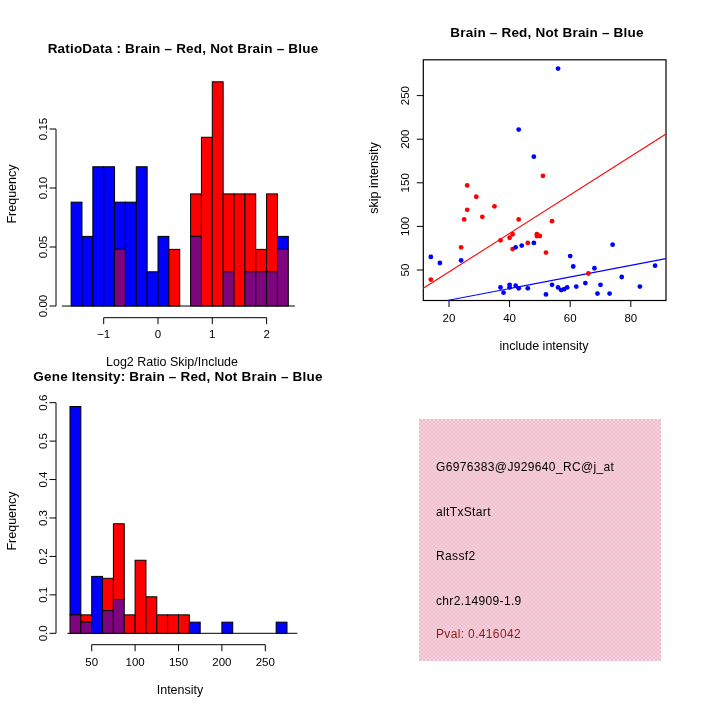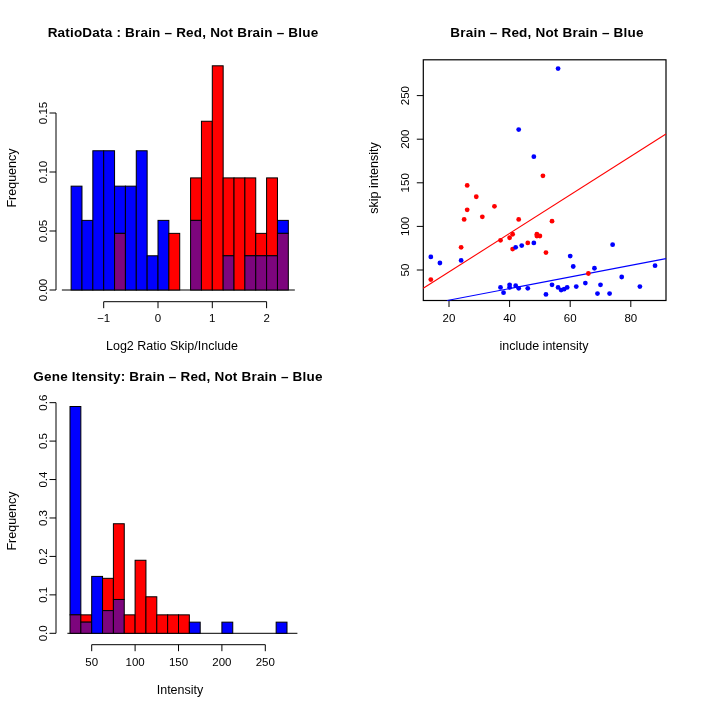--- a/index.html
+++ b/index.html
@@ -16,21 +16,21 @@
             background-size:4px 4px;}
   .info-line{position:absolute;left:76px;font-size:12px;letter-spacing:.35px;
              color:var(--text,#000);white-space:nowrap;}
   .info-line.pval{color:var(--dark_red_text,#8b1a1a);}
 </style>
 </head>
 <body>
 
 <div class="canvas">
 
-  <section class="panel" style="left:0;top:0">
+  <section class="panel" style="left:0;top:16px">
     <svg width="360" height="360">
       <text class="title" x="183" y="37">RatioData : Brain – Red, Not Brain – Blue</text>
       <text class="axis-label" x="172" y="350">Log2 Ratio Skip/Include</text>
       <text class="axis-label" x="16" y="178" transform="rotate(-90 16 178)">Frequency</text>
       <g id="plot0">
           <line x1="61.88900000000001" y1="290" x2="294.836" y2="290" stroke="#000000" stroke-width="1"></line>
           <rect x="71.12" y="186.16000000000003" width="10.86" height="103.83999999999997" fill="#0000FF" stroke="#000000" stroke-width="1"></rect>
           <rect x="81.98" y="220.38" width="10.86" height="69.62" fill="#0000FF" stroke="#000000" stroke-width="1"></rect>
           <rect x="92.84" y="150.76000000000002" width="10.86" height="139.23999999999998" fill="#0000FF" stroke="#000000" stroke-width="1"></rect>
           <rect x="103.7" y="150.76000000000002" width="10.86" height="139.23999999999998" fill="#0000FF" stroke="#000000" stroke-width="1"></rect>
@@ -212,14 +212,22 @@
           <line x1="49.5" y1="135.54000000000002" x2="56" y2="135.54000000000002" stroke="#000000" stroke-width="1"></line>
           <text x="47" y="135.54000000000002" class="tick-label" transform="rotate(-90 47 135.54000000000002)">0.4</text>
           <line x1="49.5" y1="97.10000000000002" x2="56" y2="97.10000000000002" stroke="#000000" stroke-width="1"></line>
           <text x="47" y="97.10000000000002" class="tick-label" transform="rotate(-90 47 97.10000000000002)">0.5</text>
           <line x1="49.5" y1="58.660000000000025" x2="56" y2="58.660000000000025" stroke="#000000" stroke-width="1"></line>
           <text x="47" y="58.660000000000025" class="tick-label" transform="rotate(-90 47 58.660000000000025)">0.6</text>
         </g>
     </svg>
   </section>
 
+  <section class="panel" style="left:360px;top:360px">
+    <div class="info-box"></div>
+    <div class="info-line" style="top:100px">G6976383@J929640_RC@j_at</div>
+    <div class="info-line" style="top:145px">altTxStart</div>
+    <div class="info-line" style="top:189px">Rassf2</div>
+    <div class="info-line" style="top:234px">chr2.14909-1.9</div>
+    <div class="info-line pval" style="top:267px">Pval: 0.416042</div>
+  </section>
 
 </div>
 
 </body></html>

